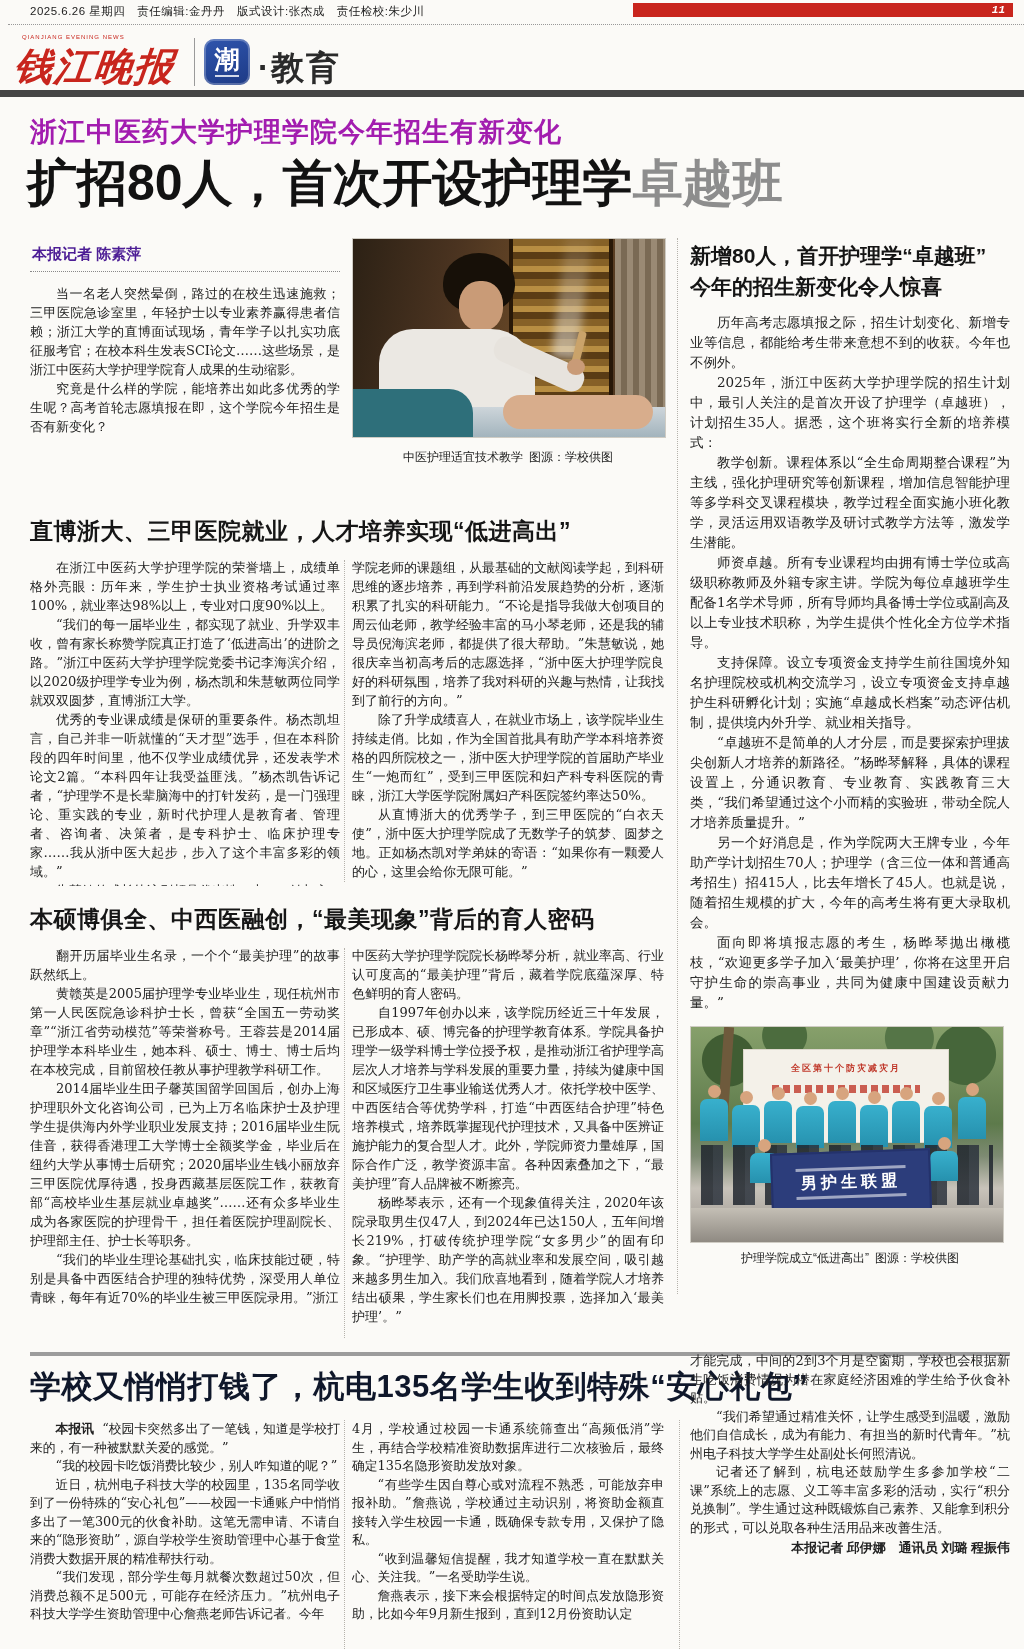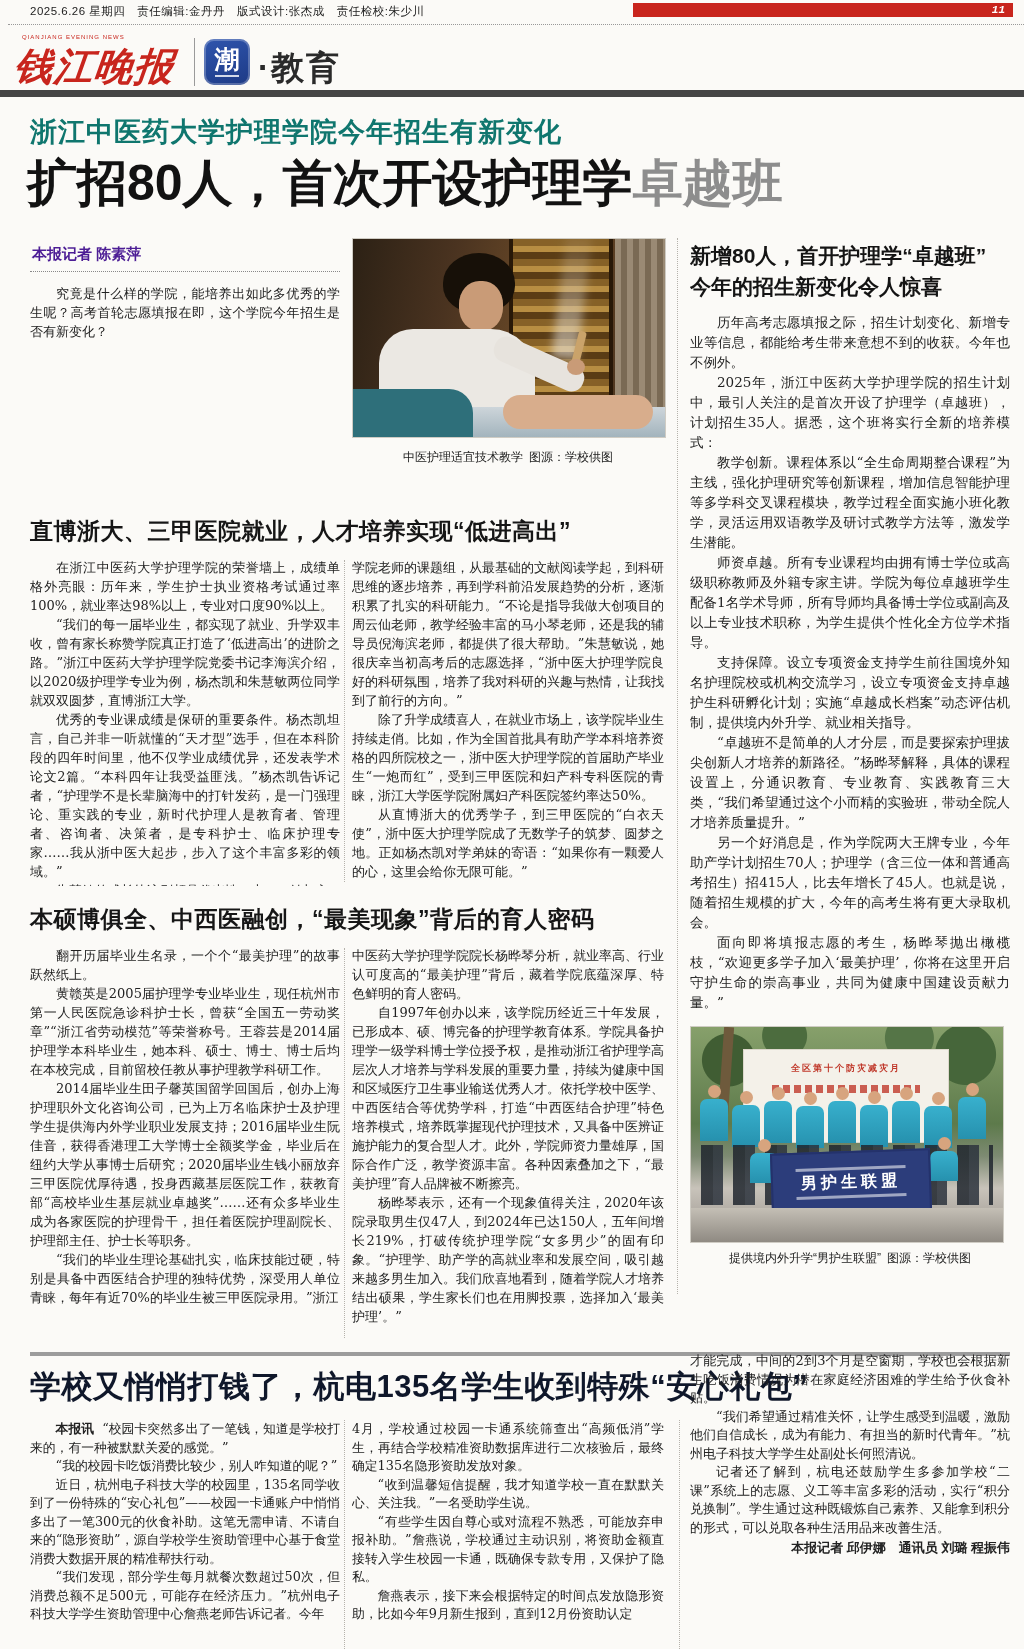--- a/index.html
+++ b/index.html
@@ -23,21 +23,21 @@
   .app-icon{position:absolute;left:204px;top:39px;width:46px;height:46px;border-radius:10px;
         background:linear-gradient(160deg,#2f55ad,#1d3a86);display:flex;flex-direction:column;
         align-items:center;justify-content:center;box-shadow:inset 0 0 0 2px rgba(255,255,255,.25);}
   .app-icon .ch{color:#fff;font-size:25px;font-weight:bold;font-family:"DejaVu Serif",serif;line-height:1;}
   .app-icon .bar{width:24px;height:2px;background:rgba(255,255,255,.8);margin-top:3px;}
   .section-label{position:absolute;left:258px;top:46px;font-family:"Liberation Sans",sans-serif;
         font-weight:900;font-size:33px;color:#2a2a2a;letter-spacing:2px;}
   .mast-rule{position:absolute;left:0;top:90px;width:1024px;height:7px;background:#454545;}
   
   .kicker{position:absolute;left:30px;top:114px;font-family:"Liberation Sans",sans-serif;
-        font-weight:900;font-size:27px;color:#0f766e;letter-spacing:1px;}
+        font-weight:900;font-size:27px;color:#a21caf;letter-spacing:1px;}
   .headline{position:absolute;left:27px;top:150px;font-family:"Liberation Sans",sans-serif;
         font-weight:900;font-size:50px;color:#121212;letter-spacing:0;white-space:nowrap;}
   .headline .gray{color:#8d8d8d;}
   
   .col{position:absolute;text-align:justify;font-size:13px;line-height:19px;color:#222;overflow:hidden;}
   .para{margin:0;text-indent:2em;}
   .cont{text-indent:0;}
   .byline{font-family:"Liberation Sans",sans-serif;font-weight:bold;font-size:15px;color:#4c1d95;
         padding:2px 0 8px 2px;border-bottom:1px dotted #888;margin-bottom:12px;}
   .sec-head{position:absolute;left:30px;font-family:"Liberation Sans",sans-serif;font-weight:900;
@@ -139,20 +139,21 @@
   <div class="section-label">·教育</div>
   <div class="mast-rule"></div>
 
   <div class="kicker">浙江中医药大学护理学院今年招生有新变化</div>
   <div class="headline">
     <span>扩招80人，首次开设护理学</span><span class="gray">卓越班</span>
   </div>
 
   <div class="col" style="left:30px;top:242px;width:310px;height:222px;">
     <div class="byline">本报记者 陈素萍</div>
+    <p class="para">当一名老人突然晕倒，路过的在校生迅速施救；三甲医院急诊室里，年轻护士以专业素养赢得患者信赖；浙江大学的直博面试现场，青年学子以扎实功底征服考官；在校本科生发表SCI论文……这些场景，是浙江中医药大学护理学院育人成果的生动缩影。</p>
     <p class="para">究竟是什么样的学院，能培养出如此多优秀的学生呢？高考首轮志愿填报在即，这个学院今年招生是否有新变化？</p>
   </div>
 
   <div class="photo photo1">
     <div class="p1-screen"></div>
     <div class="p1-curtain"></div>
     <div class="p1-smoke"></div>
     <div class="p1-hair"></div>
     <div class="p1-face"></div>
     <div class="p1-body"></div>
@@ -237,21 +238,21 @@
           <div class="torso" style="height:30px;"></div>
         </div>
       <div class="p2-banner">
         <div class="row"></div>
         <div class="main">男护生联盟</div>
         <div class="row"></div>
       </div>
       <div class="p2-ground"></div>
     </div>
     <div class="caption">
-      <span>提供境内外升学“男护生联盟”</span>
+      <span>护理学院成立“低进高出”</span>
       <span>图源：学校供图</span>
     </div>
   </div>
 
   <div class="sec-head" style="top:516px;">直博浙大、三甲医院就业，人才培养实现“低进高出”</div>
   <div class="vrule" style="left:344px;top:560px;height:322px;"></div>
   <div class="col" style="left:30px;top:558px;width:310px;height:328px;">
     <p class="para">在浙江中医药大学护理学院的荣誉墙上，成绩单格外亮眼：历年来，学生护士执业资格考试通过率100%，就业率达98%以上，专业对口度90%以上。</p>
     <p class="para">“我们的每一届毕业生，都实现了就业、升学双丰收，曾有家长称赞学院真正打造了‘低进高出’的进阶之路。”浙江中医药大学护理学院党委书记李海滨介绍，以2020级护理学专业为例，杨杰凯和朱慧敏两位同学就双双圆梦，直博浙江大学。</p>
     <p class="para">优秀的专业课成绩是保研的重要条件。杨杰凯坦言，自己并非一听就懂的“天才型”选手，但在本科阶段的四年时间里，他不仅学业成绩优异，还发表学术论文2篇。“本科四年让我受益匪浅。”杨杰凯告诉记者，“护理学不是长辈脑海中的打针发药，是一门强理论、重实践的专业，新时代护理人是教育者、管理者、咨询者、决策者，是专科护士、临床护理专家……我从浙中医大起步，步入了这个丰富多彩的领域。”</p>
@@ -283,22 +284,22 @@
   <div class="vrule" style="left:679px;top:1420px;height:229px;"></div>
 
   <div class="col bottom" style="left:30px;top:1420px;width:310px;height:229px;font-size:12.8px;line-height:18.5px;">
     <p class="para"><b class="lead">本报讯</b><span>“校园卡突然多出了一笔钱，知道是学校打来的，有一种被默默关爱的感觉。”</span></p>
     <p class="para">“我的校园卡吃饭消费比较少，别人咋知道的呢？”</p>
     <p class="para">近日，杭州电子科技大学的校园里，135名同学收到了一份特殊的“安心礼包”——校园一卡通账户中悄悄多出了一笔300元的伙食补助。这笔无需申请、不请自来的“隐形资助”，源自学校学生资助管理中心基于食堂消费大数据开展的精准帮扶行动。</p>
     <p class="para">“我们发现，部分学生每月就餐次数超过50次，但消费总额不足500元，可能存在经济压力。”杭州电子科技大学学生资助管理中心詹燕老师告诉记者。今年</p>
   </div>
   <div class="col bottom" style="left:352px;top:1420px;width:312px;height:229px;font-size:12.8px;line-height:18.5px;">
     <p class="para cont">4月，学校通过校园一卡通系统筛查出“高频低消”学生，再结合学校精准资助数据库进行二次核验后，最终确定135名隐形资助发放对象。</p>
+    <p class="para">“有些学生因自尊心或对流程不熟悉，可能放弃申报补助。”詹燕说，学校通过主动识别，将资助金额直接转入学生校园一卡通，既确保专款专用，又保护了隐私。</p>
     <p class="para">“收到温馨短信提醒，我才知道学校一直在默默关心、关注我。”一名受助学生说。</p>
-    <p class="para">“有些学生因自尊心或对流程不熟悉，可能放弃申报补助。”詹燕说，学校通过主动识别，将资助金额直接转入学生校园一卡通，既确保专款专用，又保护了隐私。</p>
     <p class="para">詹燕表示，接下来会根据特定的时间点发放隐形资助，比如今年9月新生报到，直到12月份资助认定</p>
   </div>
   <div class="col bottom" style="left:690px;top:1352px;width:320px;height:229px;font-size:13px;line-height:18.5px;">
     <p class="para cont">才能完成，中间的2到3个月是空窗期，学校也会根据新生吃饭消费情况为潜在家庭经济困难的学生给予伙食补贴。</p>
     <p class="para">“我们希望通过精准关怀，让学生感受到温暖，激励他们自信成长，成为有能力、有担当的新时代青年。”杭州电子科技大学学生处副处长何照清说。</p>
     <p class="para">记者还了解到，杭电还鼓励学生多参加学校“二课”系统上的志愿、义工等丰富多彩的活动，实行“积分兑换制”。学生通过这种既锻炼自己素养、又能拿到积分的形式，可以兑取各种生活用品来改善生活。</p>
     <p class="para credit">本报记者 邱伊娜　通讯员 刘璐 程振伟</p>
   </div>
 
 </div>

